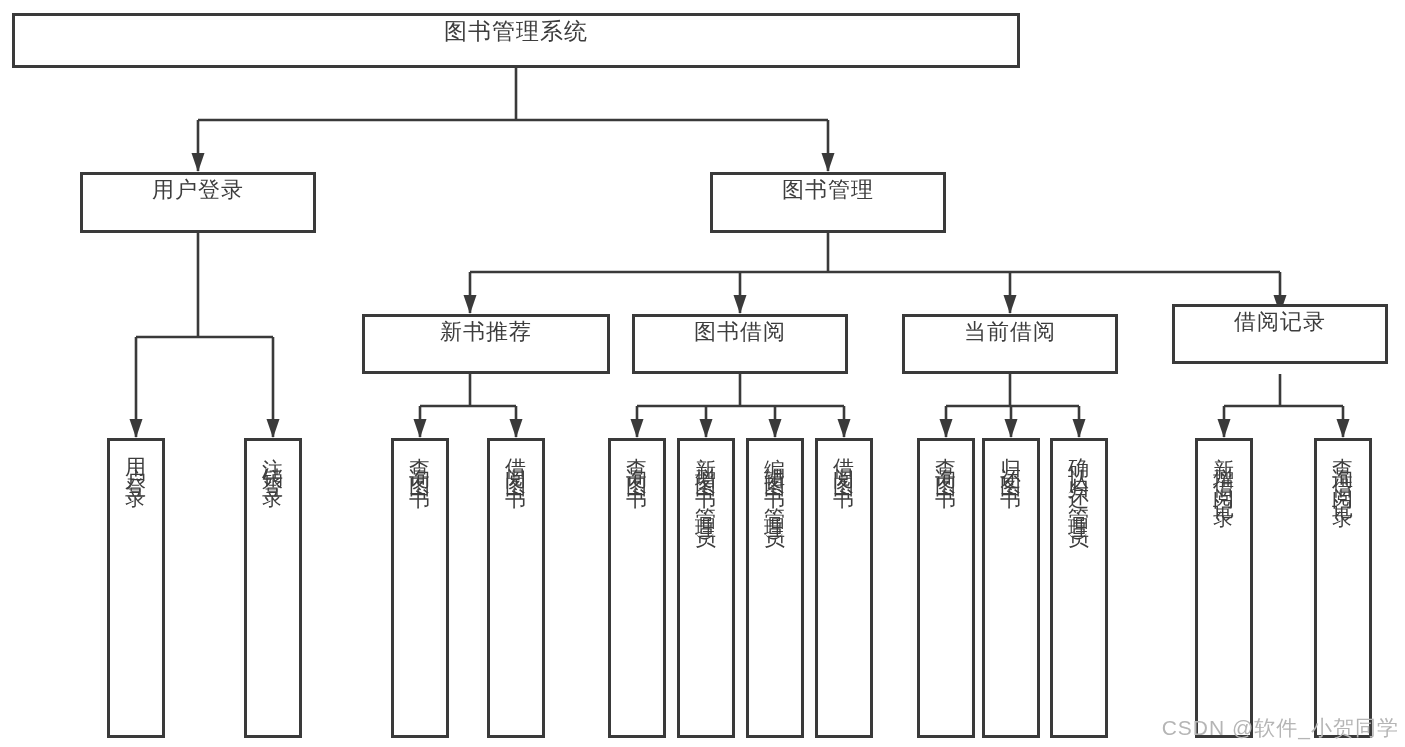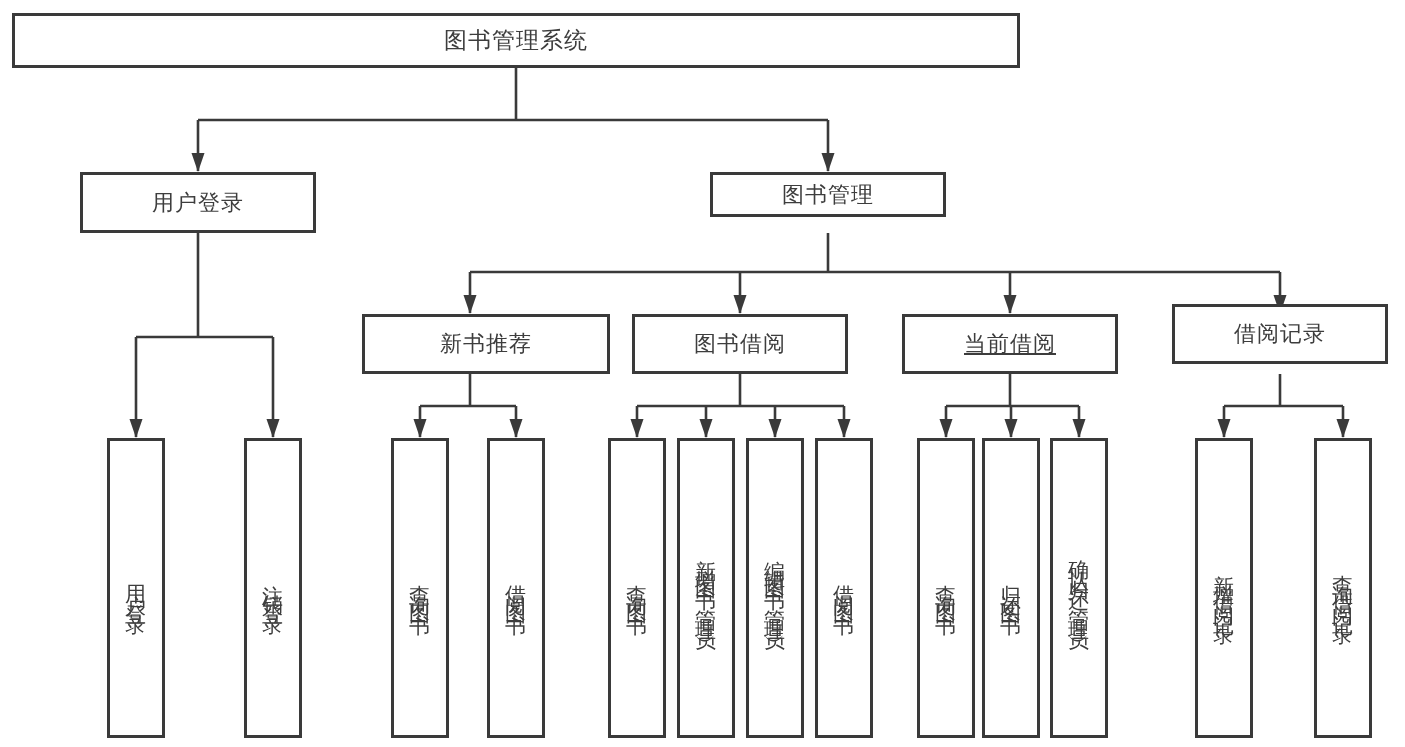--- a/index.html
+++ b/index.html
@@ -16,21 +16,20 @@
     left: 0; top: 0;
     width: 1405px; height: 747px;
     z-index: 0;
   }
   .box {
     position: absolute;
     box-sizing: border-box;
     background: #ffffff;
     border: 3px solid #3a3a3a;
     display: flex;
-    align-items: center;
     justify-content: center;
     z-index: 1;
     color: #3d3d3d;
   }
   .hbox span {
     font-size: 22px;
     letter-spacing: 1px;
     white-space: nowrap;
   }
   .root span { font-size: 23px; }
@@ -120,31 +119,31 @@
     <polygon points="1336.5,419 1349.5,419 1343,438"></polygon>
   </svg>
 
   <div class="box hbox root" style="left:12px; top:13px; width:1008px; height:55px;">
     <span>图书管理系统</span>
   </div>
 
   <div class="box hbox" style="left:80px; top:172px; width:236px; height:61px;">
     <span>用户登录</span>
   </div>
-  <div class="box hbox" style="left:710px; top:172px; width:236px; height:45px;">
+  <div class="box hbox" style="left:710px; top:172px; width:236px; height:61px;">
     <span>图书管理</span>
   </div>
 
   <div class="box hbox" style="left:362px; top:314px; width:248px; height:60px;">
     <span>新书推荐</span>
   </div>
   <div class="box hbox" style="left:632px; top:314px; width:216px; height:60px;">
     <span>图书借阅</span>
   </div>
-  <div class="box hbox" style="left:902px; top:314px; width:216px; height:60px;text-decoration:underline;">
+  <div class="box hbox" style="left:902px; top:314px; width:216px; height:60px;">
     <span>当前借阅</span>
   </div>
   <div class="box hbox" style="left:1172px; top:304px; width:216px; height:60px;">
     <span>借阅记录</span>
   </div>
 
   <div class="box vbox" style="left:107px; top:438px; width:58px; height:300px;">
     <span>用户登录</span>
   </div>
   <div class="box vbox" style="left:244px; top:438px; width:58px; height:300px;">
@@ -181,14 +180,15 @@
     <span>确认归还（管理员）</span>
   </div>
 
   <div class="box vbox" style="left:1195px; top:438px; width:58px; height:300px;">
     <span>新增借阅记录</span>
   </div>
   <div class="box vbox" style="left:1314px; top:438px; width:58px; height:300px;">
     <span>查询借阅记录</span>
   </div>
 
+  <div class="watermark">CSDN @软件_小贺同学</div>
 
 </div>
 
 </body></html>

